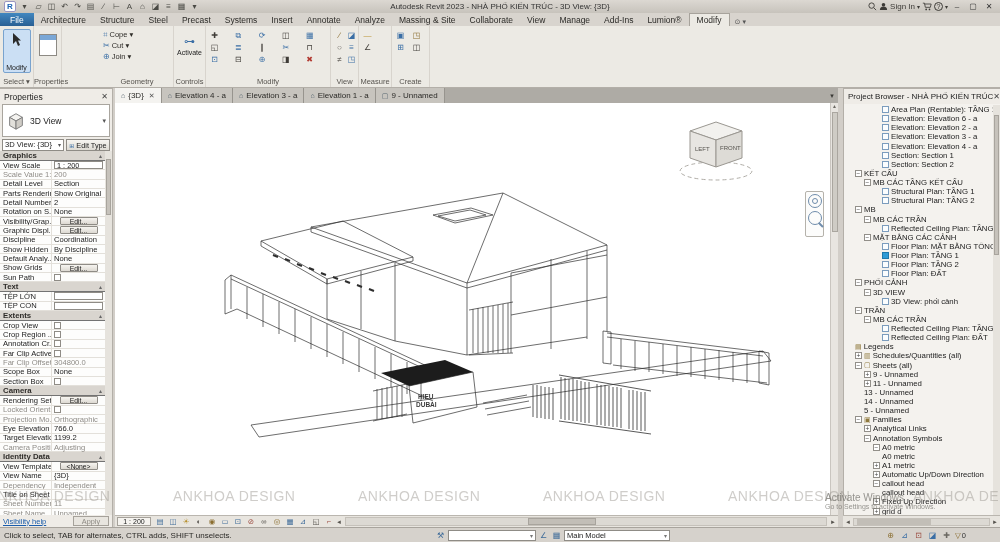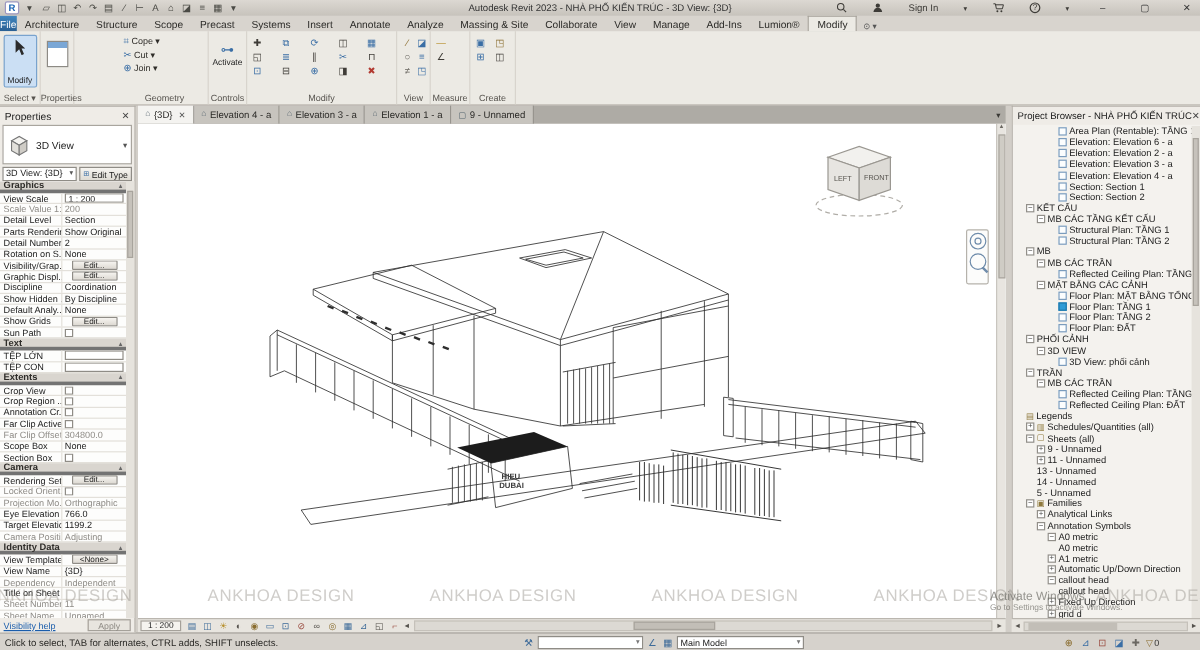--- a/index.html
+++ b/index.html
@@ -3,25 +3,25 @@
 <meta charset="utf-8">
 <style>
 *{box-sizing:border-box;margin:0;padding:0}
 html,body{width:1000px;height:542px;overflow:hidden}
 body{font-family:"Liberation Sans",sans-serif;background:#d2cec8;position:relative;color:#1c1c1c}
 
 #titlebar{position:absolute;top:0;left:0;width:1000px;height:13px;background:linear-gradient(#dcd8d2,#c7c3bc);display:flex;align-items:center;padding:0 4px;gap:3px;font-size:8px;z-index:20}
 #revit-logo{width:12px;height:11px;background:#fff;border:1px solid #9a96c0;border-radius:2px;color:#1b64b4;font-weight:bold;font-size:8px;line-height:9px;text-align:center}
 .qicon{width:11px;height:11px;display:inline-flex;align-items:center;justify-content:center;font-size:8px;color:#4a4a45}
 #title-text{position:absolute;left:0;right:0;top:0;height:13px;line-height:13px;text-align:center;color:#333;font-size:8px;pointer-events:none}
-#tb-right{margin-left:auto;display:flex;align-items:center;gap:21px;color:#3d3b37;z-index:2}
+#tb-right{margin-left:auto;display:flex;align-items:center;gap:2px;color:#3d3b37;z-index:2}
 .winbtn{width:14px;height:11px;display:inline-flex;align-items:center;justify-content:center;font-size:8px;color:#333}
 
 #tabrow{position:absolute;top:13px;left:0;width:1000px;height:13px;background:#d8d4ce;display:flex;align-items:flex-end;font-size:8.5px}
-#file-tab{background:linear-gradient(#4187c0,#295f93);color:#fff;height:13px;padding:0 0;display:flex;align-items:center;font-size:8.5px}
+#file-tab{background:linear-gradient(#4187c0,#295f93);color:#fff;height:13px;padding:0 10px;display:flex;align-items:center;font-size:8.5px}
 .rtab{height:13px;padding:0 7px;display:flex;align-items:center;color:#2c2b28;white-space:nowrap}
 .rtab.active{background:#eceae4;border:1px solid #a7a39c;border-bottom:none;height:13px}
 #tab-extras{display:flex;align-items:center;gap:2px;padding:0 5px;color:#555;font-size:7px}
 
 #ribbon{position:absolute;top:26px;left:0;width:1000px;height:62px;background:#eceae4;border-bottom:1px solid #b3afa8}
 .rgroup{position:absolute;top:0;height:61px;border-right:1px solid #d8d4cd;padding-top:2px}
 .rlabel{position:absolute;bottom:1px;left:0;right:0;text-align:center;font-size:7.5px;color:#56534e;white-space:nowrap}
 #modify-big{width:28px;height:44px;margin:1px auto 0;background:#cbdff4;border:1px solid #79a3ce;border-radius:2px;display:flex;flex-direction:column;align-items:center;justify-content:space-between;padding:3px 0 1px;font-size:7px}
 .bigicon{width:24px;height:30px;margin:2px auto 0;display:flex;flex-direction:column;align-items:center;justify-content:center;font-size:7px;gap:1px}
 .propicon{width:18px;height:22px;background:#fff;border:1px solid #8d8a84;position:relative}
@@ -44,21 +44,21 @@
 #props-header{height:15px;display:flex;align-items:center;padding:0 4px;font-size:8.5px}
 #props-header .x{margin-left:auto;font-size:8px;color:#444}
 #typebox{height:33px;margin:0 2px;background:#fff;border:1px solid #a9a59e;display:flex;align-items:center;padding:0 3px;gap:4px}
 #typebox .tb-label{font-size:8.5px}
 #typebox .tb-arrow{margin-left:auto;font-size:7px;color:#555}
 #selrow{height:14px;display:flex;align-items:center;margin:1px 2px;gap:2px}
 #inst-combo{flex:1;height:12px;background:#fff;border:1px solid #8f8c86;font-size:7.6px;line-height:10px;padding:0 2px;display:flex;align-items:center}
 #inst-combo .tb-arrow{margin-left:auto;font-size:6px;color:#555}
 #edit-type{width:44px;height:12px;border:1px solid #8f8c86;background:linear-gradient(#f7f5f1,#dedbd4);font-size:7.3px;display:flex;align-items:center;justify-content:center;gap:2px}
 #prop-rows{position:absolute;top:62px;left:0;right:7px;bottom:12px;overflow:hidden;background:#fdfdfc}
-.psec{height:10px;background:#d9d5cf;border-bottom:3px solid #737373;font-size:7.8px;font-weight:bold;display:flex;align-items:center;padding:0 3px;color:#2e2c29}
+.psec{height:10px;background:#d9d5cf;border-bottom:1px solid #737373;font-size:7.8px;font-weight:bold;display:flex;align-items:center;padding:0 3px;color:#2e2c29}
 .psec .pin{margin-left:auto;font-size:6px;font-weight:normal;color:#666}
 .prow{height:9.34px;display:flex;border-bottom:1px solid #e3e0da;font-size:7.6px;align-items:center}
 .prow .pl{width:52px;padding-left:3px;border-right:1px solid #e3e0da;overflow:hidden;white-space:nowrap;align-self:stretch;display:flex;align-items:center}
 .prow .pv{flex:1;padding:0 2px;overflow:hidden;white-space:nowrap;display:flex;align-items:center}
 .prow .muted{color:#8f8c87}
 .pbtn{margin:0 auto;width:38px;height:8px;border:1px solid #8f8c86;background:linear-gradient(#f6f4f0,#ddd9d2);border-radius:1px;font-size:6.8px;line-height:7px;text-align:center}
 .pchk{width:7px;height:7px;border:1px solid #8f8c86;background:#fff}
 .pbox{width:100%;height:8px;border:1px solid #8f8c86;background:#fff;font-size:7.3px;line-height:7px;padding:0 2px;overflow:hidden;white-space:nowrap}
 #props-scroll{position:absolute;top:62px;right:0;width:7px;bottom:12px;background:#e6e3dd}
 #props-scroll .thumb{position:absolute;top:8px;left:1px;width:5px;height:56px;background:#c6c2bb;border:1px solid #a8a49d}
@@ -157,21 +157,21 @@
     <span class="winbtn">▢</span>
     <span class="winbtn">✕</span>
   </div>
 </div>
 
 <div id="tabrow">
   <div id="file-tab">File</div>
   <div id="inactive-tabs" style="display:flex">
       <div class="rtab">Architecture</div>
       <div class="rtab">Structure</div>
-      <div class="rtab">Scope</div>
+      <div class="rtab">Steel</div>
       <div class="rtab">Precast</div>
       <div class="rtab">Systems</div>
       <div class="rtab">Insert</div>
       <div class="rtab">Annotate</div>
       <div class="rtab">Analyze</div>
       <div class="rtab">Massing &amp; Site</div>
       <div class="rtab">Collaborate</div>
       <div class="rtab">View</div>
       <div class="rtab">Manage</div>
       <div class="rtab">Add-Ins</div>

